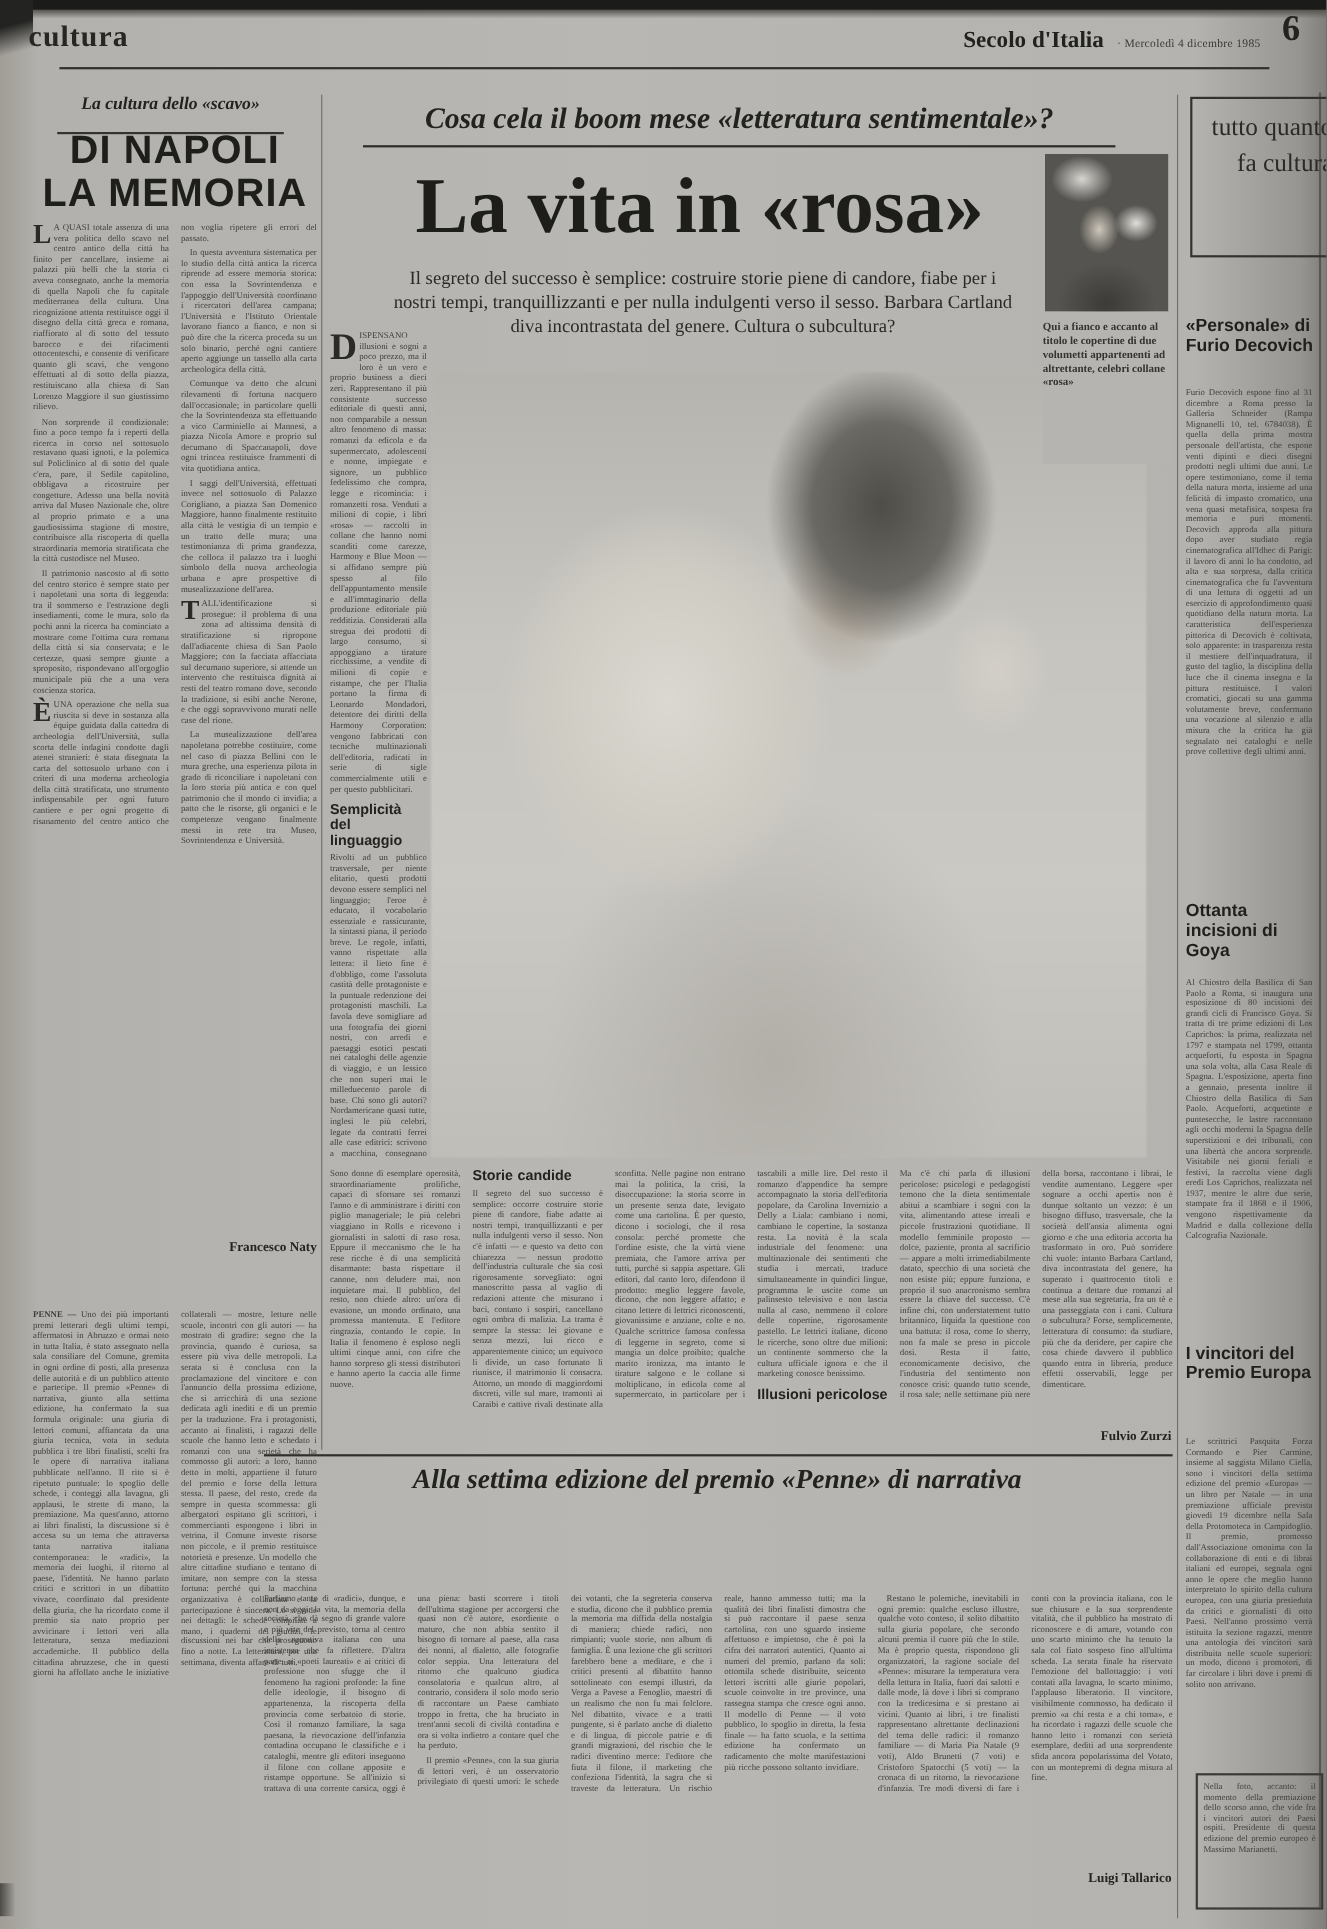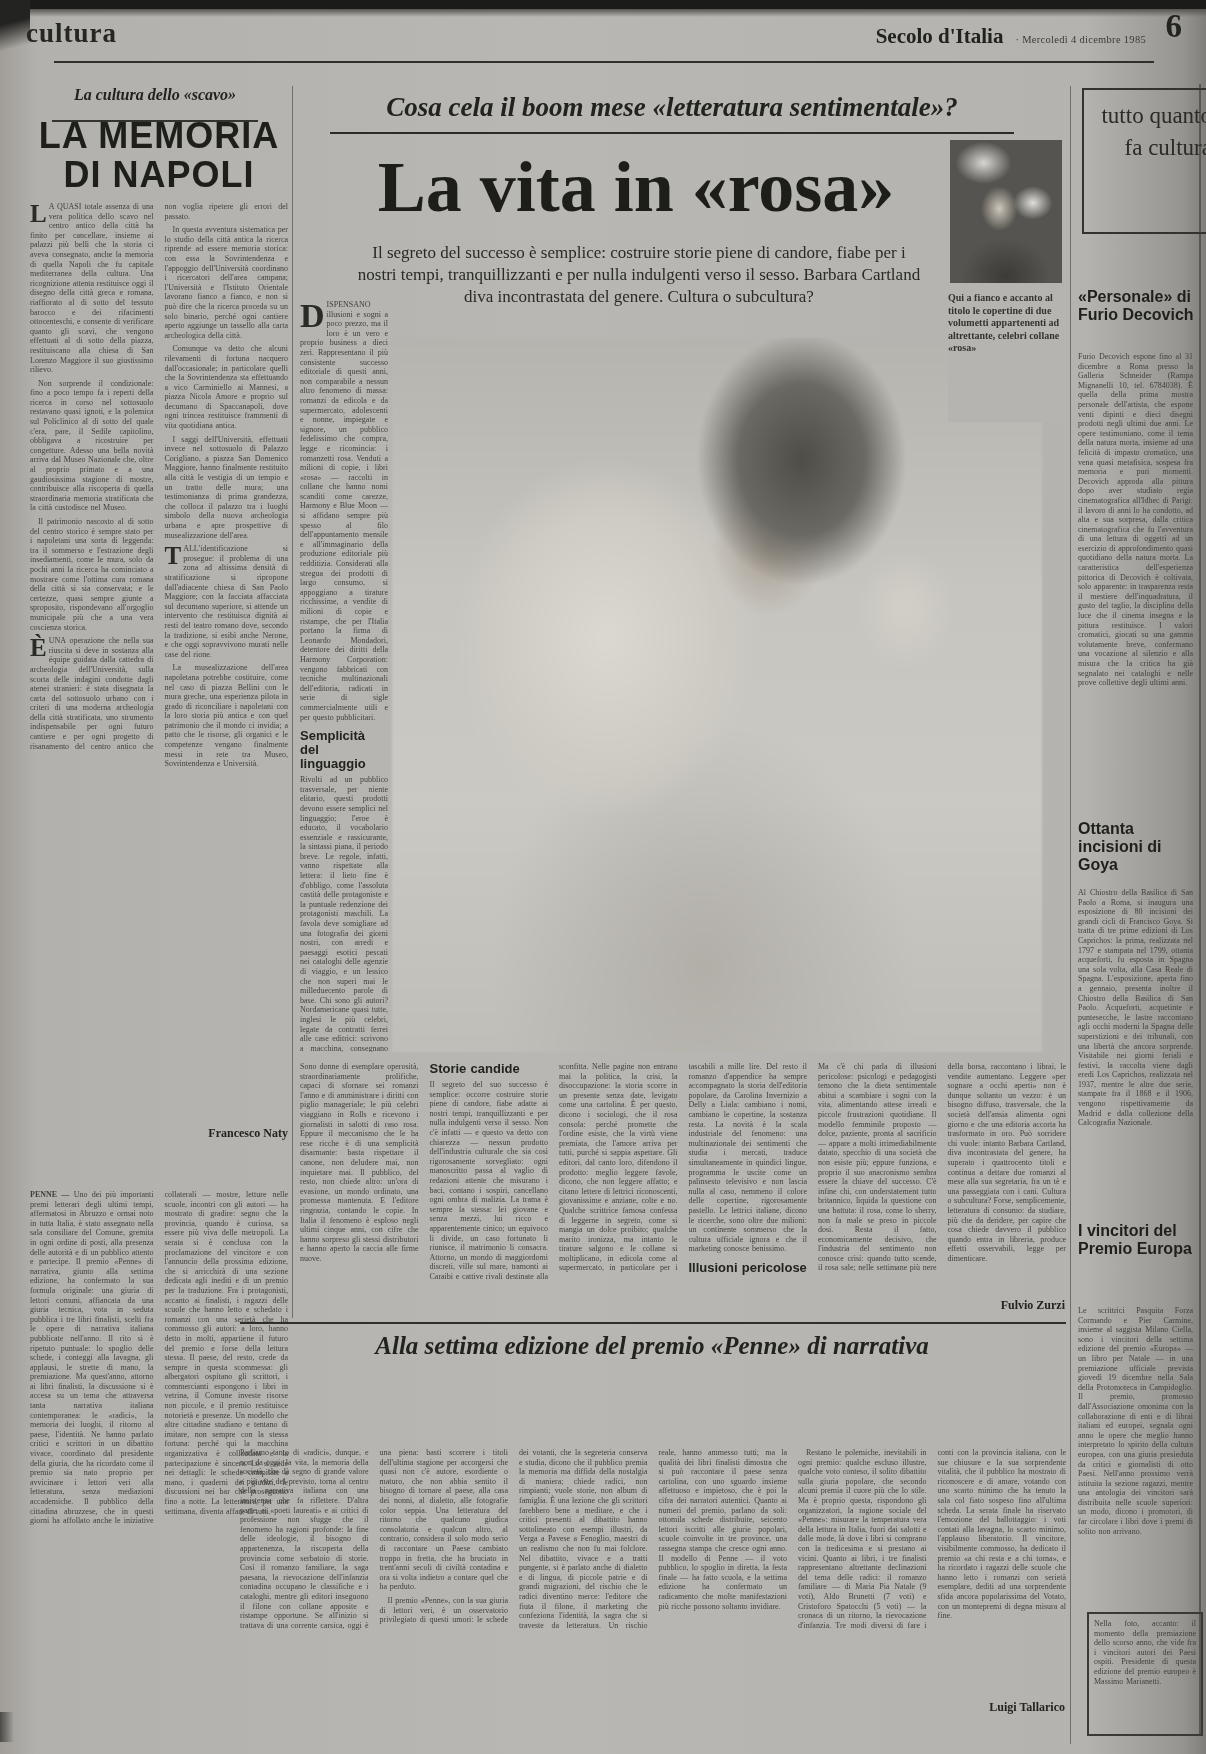--- a/index.html
+++ b/index.html
@@ -94,22 +94,22 @@
     <span class="dateline">· Mercoledì 4 dicembre 1985</span>
   </div>
   <div class="abs pageno">6</div>
   <div class="abs hrule" style="left:54px;top:61px;width:1100px;"></div>
 
   <div class="abs vrule" style="left:292px;top:86px;height:1232px;"></div>
   <div class="abs vrule" style="left:1070px;top:86px;height:1658px;"></div>
 
   <div class="abs kicker l-kicker">La cultura dello «scavo»</div>
   <div class="abs l-headline">
+    <div>DI NAPOLI</div>
     <div>LA MEMORIA</div>
-    <div>DI NAPOLI</div>
   </div>
   <div class="abs greek cols2" style="left:30px;top:202px;width:258px;height:916px;">
     <p class="nofirst"><span class="cap">L</span><span>A QUASI totale assenza di una vera politica dello scavo nel centro antico della città ha finito per cancellare, insieme ai palazzi più belli che la storia ci aveva consegnato, anche la memoria di quella Napoli che fu capitale mediterranea della cultura. Una ricognizione attenta restituisce oggi il disegno della città greca e romana, riaffiorato al di sotto del tessuto barocco e dei rifacimenti ottocenteschi, e consente di verificare quanto gli scavi, che vengono effettuati al di sotto della piazza, restituiscano alla chiesa di San Lorenzo Maggiore il suo giustissimo rilievo.</span></p>
     <p><span>Non sorprende il condizionale: fino a poco tempo fa i reperti della ricerca in corso nel sottosuolo restavano quasi ignoti, e la polemica sul Policlinico al di sotto del quale c'era, pare, il Sedile capitolino, obbligava a ricostruire per congetture. Adesso una bella novità arriva dal Museo Nazionale che, oltre al proprio primato e a una gaudiosissima stagione di mostre, contribuisce alla riscoperta di quella straordinaria memoria stratificata che la città custodisce nel Museo.</span></p>
     <p><span>Il patrimonio nascosto al di sotto del centro storico è sempre stato per i napoletani una sorta di leggenda: tra il sommerso e l'estrazione degli insediamenti, come le mura, solo da pochi anni la ricerca ha cominciato a mostrare come l'ottima cura romana della città si sia conservata; e le certezze, quasi sempre giunte a sproposito, rispondevano all'orgoglio municipale più che a una vera coscienza storica.</span></p>
     <p class="nofirst"><span class="cap">È</span><span>UNA operazione che nella sua riuscita si deve in sostanza alla équipe guidata dalla cattedra di archeologia dell'Università, sulla scorta delle indagini condotte dagli atenei stranieri: è stata disegnata la carta del sottosuolo urbano con i criteri di una moderna archeologia della città stratificata, uno strumento indispensabile per ogni futuro cantiere e per ogni progetto di risanamento del centro antico che non voglia ripetere gli errori del passato.</span></p>
     <p><span>In questa avventura sistematica per lo studio della città antica la ricerca riprende ad essere memoria storica: con essa la Sovrintendenza e l'appoggio dell'Università coordinano i ricercatori dell'area campana; l'Università e l'Istituto Orientale lavorano fianco a fianco, e non si può dire che la ricerca proceda su un solo binario, perché ogni cantiere aperto aggiunge un tassello alla carta archeologica della città.</span></p>
     <p><span>Comunque va detto che alcuni rilevamenti di fortuna nacquero dall'occasionale; in particolare quelli che la Sovrintendenza sta effettuando a vico Carminiello ai Mannesi, a piazza Nicola Amore e proprio sul decumano di Spaccanapoli, dove ogni trincea restituisce frammenti di vita quotidiana antica.</span></p>
     <p><span>I saggi dell'Università, effettuati invece nel sottosuolo di Palazzo Corigliano, a piazza San Domenico Maggiore, hanno finalmente restituito alla città le vestigia di un tempio e un tratto delle mura; una testimonianza di prima grandezza, che colloca il palazzo tra i luoghi simbolo della nuova archeologia urbana e apre prospettive di musealizzazione dell'area.</span></p>
     <p class="nofirst"><span class="cap">T</span><span>ALL'identificazione si prosegue: il problema di una zona ad altissima densità di stratificazione si ripropone dall'adiacente chiesa di San Paolo Maggiore; con la facciata affacciata sul decumano superiore, si attende un intervento che restituisca dignità ai resti del teatro romano dove, secondo la tradizione, si esibì anche Nerone, e che oggi sopravvivono murati nelle case del rione.</span></p>

